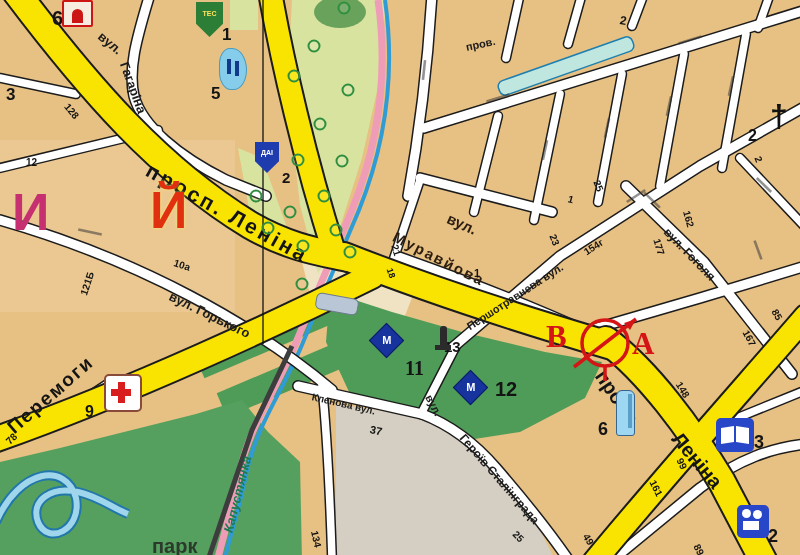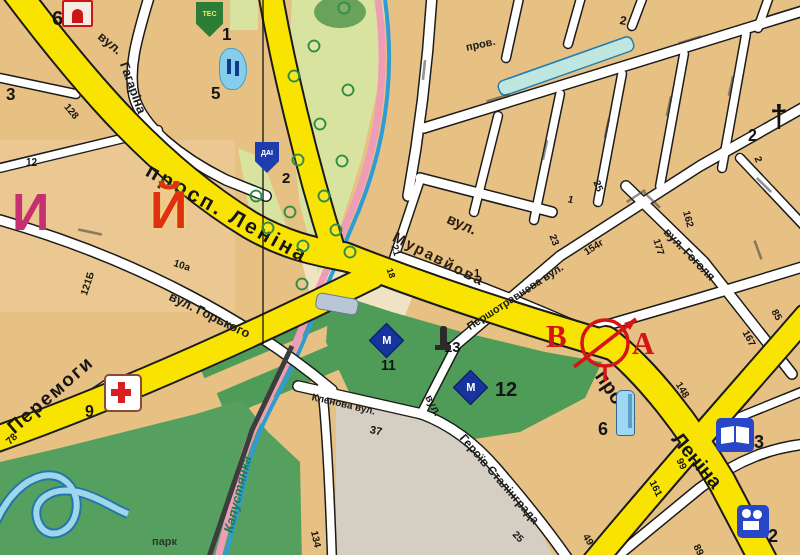--- a/index.html
+++ b/index.html
@@ -203,21 +203,21 @@
       <div class="lbl street" style="left: 124px; top: 56px; font-size: 13px; transform: rotate(70deg);">Гагаріна</div>
       <div class="lbl street" style="left: 170px; top: 289px; font-size: 13px; transform: rotate(26deg);">вул. Горького</div>
       <div class="lbl street-bold" style="left: 448px; top: 210px; font-size: 15px; transform: rotate(24deg);">вул.</div>
       <div class="lbl street-bold" style="left: 394px; top: 228px; font-size: 15px; transform: rotate(27deg); letter-spacing: 2px;">Муравйова</div>
       <div class="lbl street" style="left: 468px; top: 322px; font-size: 11px; transform: rotate(-33deg);">Першотравнева вул.</div>
       <div class="lbl street" style="left: 666px; top: 224px; font-size: 12px; transform: rotate(46deg);">вул. Гоголя</div>
       <div class="lbl street" style="left: 466px; top: 42px; font-size: 11px; transform: rotate(-12deg);">пров.</div>
       <div class="lbl street" style="left: 428px; top: 390px; font-size: 11px; transform: rotate(62deg);">вул.</div>
       <div class="lbl street" style="left: 462px; top: 430px; font-size: 12px; transform: rotate(49deg);">Героїв Сталінграда</div>
       <div class="lbl street" style="left: 312px; top: 392px; font-size: 10px; transform: rotate(13deg);">Кленова вул.</div>
-      <div class="lbl park" style="left: 152px; top: 536px; font-size: 11px;">парк</div>
+      <div class="lbl park" style="left: 152px; top: 536px; font-size: 20px;">парк</div>
       <div class="lbl river" style="left: 228px; top: 526px; font-size: 13px; transform: rotate(-76deg);">Капустянка</div>
       <div class="lbl letter-pink" style="left: 12px; top: 186px; font-size: 52px;">И</div>
       <div class="lbl letter-red" style="left: 150px; top: 184px; font-size: 52px;">Й</div>
       <div class="num" style="left: 52px; top: 8px; font-size: 20px;">6</div>
       <div class="num" style="left: 6px; top: 86px; font-size: 17px;">3</div>
       <div class="num" style="left: 222px; top: 26px; font-size: 17px;">1</div>
       <div class="num" style="left: 211px; top: 85px; font-size: 17px;">5</div>
       <div class="num" style="left: 282px; top: 170px; font-size: 15px;">2</div>
       <div class="num" style="left: 26px; top: 158px; font-size: 10px;">12</div>
       <div class="num" style="left: 66px; top: 100px; font-size: 10px; transform: rotate(50deg);">128</div>
@@ -240,21 +240,21 @@
       <div class="num" style="left: 774px; top: 305px; font-size: 10px; transform: rotate(62deg);">85</div>
       <div class="num" style="left: 745px; top: 326px; font-size: 10px; transform: rotate(62deg);">167</div>
       <div class="num" style="left: 678px; top: 378px; font-size: 10px; transform: rotate(58deg);">148</div>
       <div class="num" style="left: 679px; top: 454px; font-size: 10px; transform: rotate(64deg);">99</div>
       <div class="num" style="left: 652px; top: 476px; font-size: 10px; transform: rotate(64deg);">161</div>
       <div class="num" style="left: 696px; top: 540px; font-size: 10px; transform: rotate(64deg);">89</div>
       <div class="num" style="left: 585px; top: 530px; font-size: 10px; transform: rotate(58deg);">49</div>
       <div class="num" style="left: 370px; top: 424px; font-size: 11px; transform: rotate(12deg);">37</div>
       <div class="num" style="left: 314px; top: 526px; font-size: 10px; transform: rotate(78deg);">134</div>
       <div class="num" style="left: 514px; top: 528px; font-size: 10px; transform: rotate(45deg);">25</div>
-      <div class="num" style="left: 381px; top: 358px; font-size: 14px;">11</div>
+      <div class="num" style="left: 405px; top: 358px; font-size: 20px; font-family: Liberation Serif, serif;">11</div>
       <div class="num" style="left: 495px; top: 379px; font-size: 20px;">12</div>
       <div class="num" style="left: 444px; top: 339px; font-size: 15px;">13</div>
       <div class="num" style="left: 598px; top: 420px; font-size: 18px;">6</div>
       <div class="num" style="left: 754px; top: 433px; font-size: 18px;">3</div>
       <div class="num" style="left: 768px; top: 527px; font-size: 18px;">2</div>
       <div class="icon icon-redBuilding" style="left: 62px; top: 0px;"></div>
       <div class="icon icon-greenShield" style="left: 196px; top: 2px;">
         <span class="icon-label">ТЕС</span>
       </div>
       <div class="icon icon-blueMonument" style="left: 219px; top: 48px;"></div>

